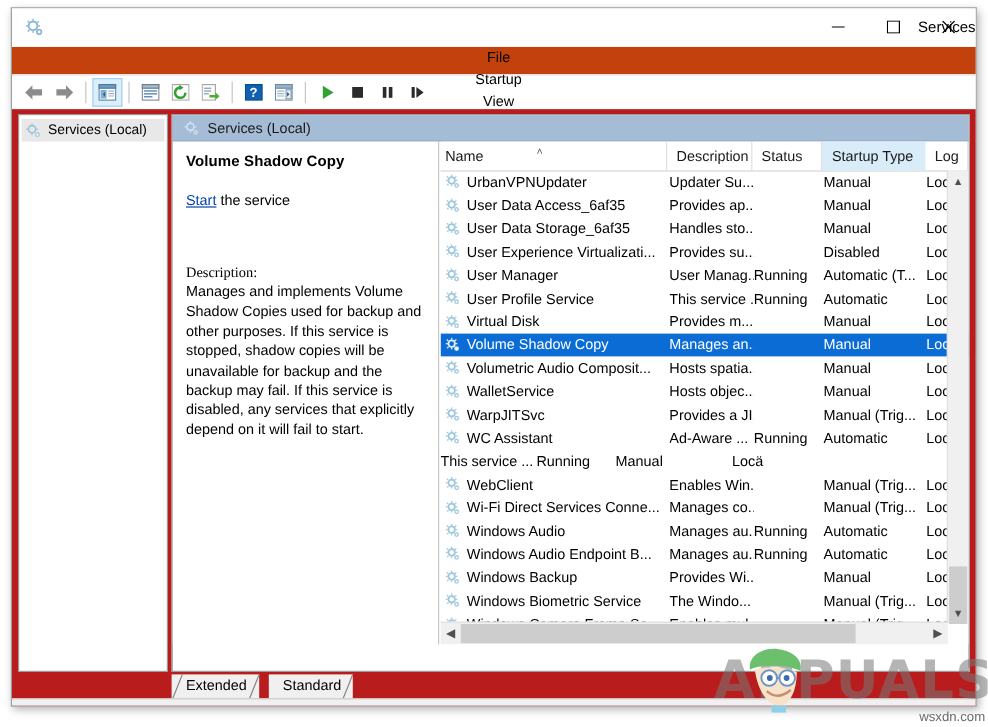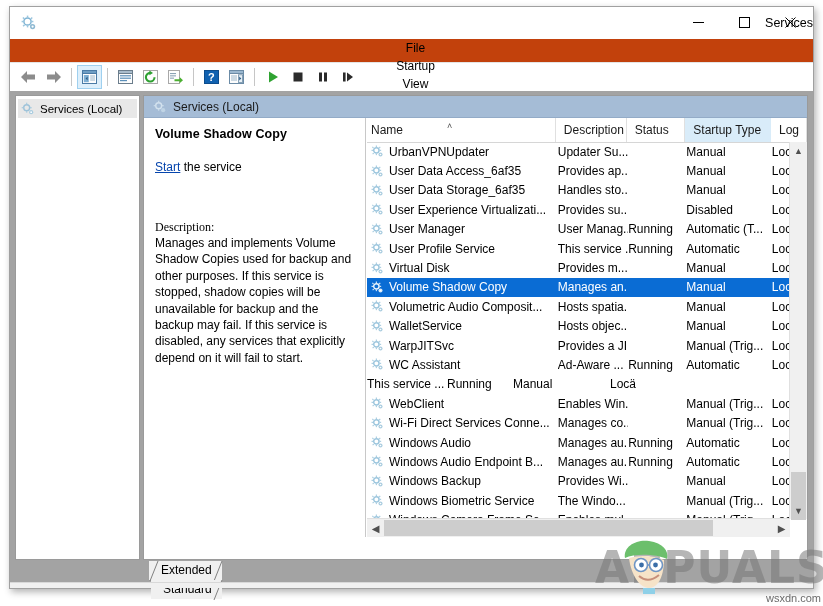--- a/index.html
+++ b/index.html
@@ -38,21 +38,21 @@
     height:28px;background:#ffffff;border-top:1px solid #e4e4e4;
     border-bottom:1px solid #c8c8c8;
     display:flex;align-items:center;padding-left:6px;
   }
   .tb-btn{width:25px;height:24px;display:flex;align-items:center;justify-content:center;}
   .tb-btn.active{background:#ddeffb;border:1px solid #9fd0ef;box-sizing:border-box;}
   .tb-sep{width:1px;height:18px;background:#c6c6c6;margin:0 5px;}
   .tb-btn svg{display:block;}
 
   
-  .wbody{position:absolute;left:0;right:0;top:84px;bottom:0;background:#a3a3a3;}
+  .wbody{position:absolute;left:0;right:0;top:84px;bottom:0;background:#b91c1c;}
   .pane-left{
     position:absolute;left:5px;top:4px;width:125px;bottom:28px;
     background:#ffffff;border:1px solid #9a9a9a;box-sizing:border-box;
     overflow:hidden;
   }
   .tree-item{
     display:flex;align-items:center;height:19px;margin:3px 2px 0 2px;
     padding-left:3px;background:#e8e8e8;font-size:11.5px;
   }
   .tree-item .ti-ico{width:14px;height:14px;margin-right:5px;display:block;}
@@ -110,21 +110,21 @@
   
   .vscroll{position:absolute;right:0;top:24px;bottom:18px;width:17px;background:#f0f0f0;border-left:1px solid #e0e0e0;}
   .vs-arrow{width:17px;height:17px;display:flex;align-items:center;justify-content:center;color:#505050;font-size:9px;}
   .vs-thumb{position:absolute;left:1px;width:15px;background:#cdcdcd;}
   .hscroll{position:absolute;left:0;right:17px;bottom:0;height:18px;background:#f0f0f0;border-top:1px solid #e0e0e0;display:flex;align-items:center;}
   .hs-arrow{width:17px;height:18px;display:flex;align-items:center;justify-content:center;color:#505050;font-size:10px;}
   .hs-thumb{flex:1;height:16px;background:#cdcdcd;margin:0 0px;}
   .hs-trackend{flex:0 0 60px;}
 
   
-  .tabs{position:absolute;left:133px;bottom:6px;height:21px;display:flex;align-items:flex-end;flex-direction:column;}
+  .tabs{position:absolute;left:133px;bottom:6px;height:21px;display:flex;align-items:flex-end;}
   .tab{
     position:relative;height:20px;line-height:19px;font-size:12px;padding:0 10px 0 12px;
     background:#f0f0f0;color:#000;
   }
   .tab .slash{position:absolute;right:-1px;top:0;height:20px;width:10px;}
   .tab .slashL{position:absolute;left:0px;top:0;height:20px;width:10px;}
 
   .statusbar{position:absolute;left:0;right:0;bottom:0;height:5px;background:#f0f0f0;border-top:1px solid #d8d8d8;}
 
   

